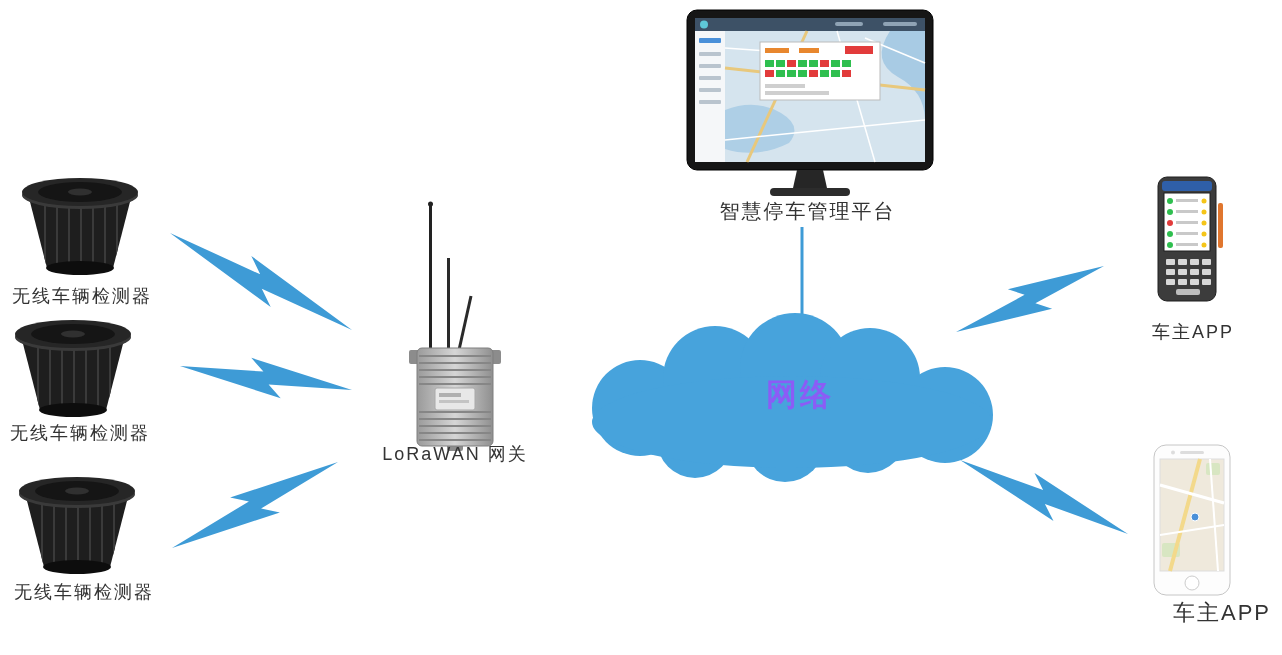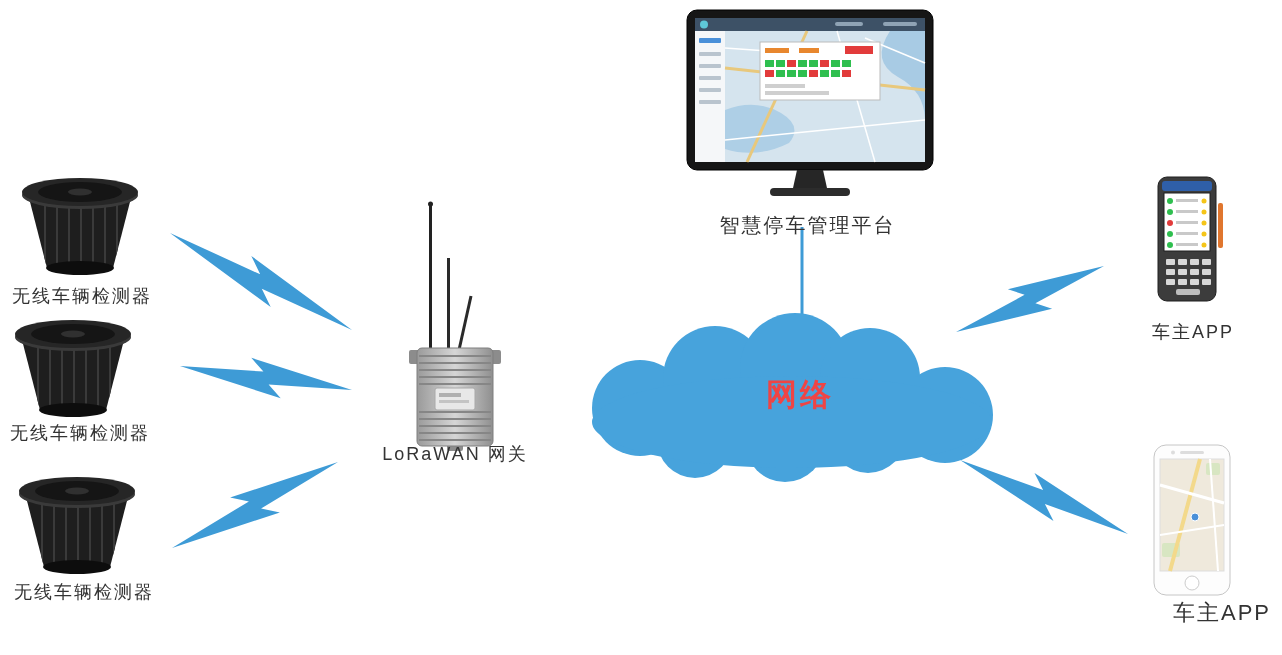--- a/index.html
+++ b/index.html
@@ -4,21 +4,21 @@
 <style>
   * { margin:0; padding:0; box-sizing:border-box; }
   html,body { width:1282px; height:655px; background:#ffffff;
     font-family:"Liberation Sans", sans-serif; }
   .canvas { position:relative; width:1282px; height:655px; background:#fff; overflow:hidden; }
   .layer { position:absolute; left:0; top:0; z-index:1; }
   .device { position:absolute; z-index:2; }
   .lbl { position:absolute; z-index:3; color:var(--label-color,#333); text-align:center;
          font-size:18px; letter-spacing:2px; white-space:nowrap; }
   .lbl.left { text-align:left; }
-  .cloud-label { position:absolute; z-index:3; color:#ef4444; font-weight:bold;
+  .cloud-label { position:absolute; z-index:3; color:#8b5cf6; font-weight:bold;
          font-size:31px; letter-spacing:3px; text-align:center; }
   .big { font-size:20px; }
 </style>
 </head>
 <body>
 
 <div class="canvas">
 
   <svg class="layer" width="1282" height="655" viewBox="0 0 1282 655">
 
@@ -216,21 +216,21 @@
           <rect x="157" y="62" width="9" height="7" style="fill:var(--status-red)"></rect>
         </g>
         <rect x="80" y="76" width="40" height="4" fill="#cfcfcf"></rect>
         <rect x="80" y="83" width="64" height="4" fill="#cfcfcf"></rect>
       </g>
 
       <path d="M112 162 L138 162 L142 180 L108 180 Z" fill="#262626"></path>
       <rect x="85" y="180" width="80" height="8" rx="4" fill="#2c2c2c"></rect>
     </svg>
   </div>
-  <div class="lbl big" style="left:695px;top:212px;width:225px">智慧停车管理平台</div>
+  <div class="lbl big" style="left:695px;top:198px;width:225px">智慧停车管理平台</div>
 
   <div class="cloud-label" style="left:735px;top:374px;width:130px">网络</div>
 
   <div class="device" style="left:1140px;top:175px">
     <svg width="92" height="132" viewBox="0 0 92 132">
       <rect x="18" y="2" width="58" height="124" rx="9" fill="#3c3c3c" stroke="#1f1f1f"></rect>
       <rect x="22" y="6" width="50" height="10" rx="3" fill="#2f5fa8"></rect>
       <rect x="78" y="28" width="5" height="45" rx="2" fill="#e0762e"></rect>
       <rect x="24" y="18" width="46" height="58" fill="#ffffff" stroke="#1f1f1f"></rect>
       <g>

